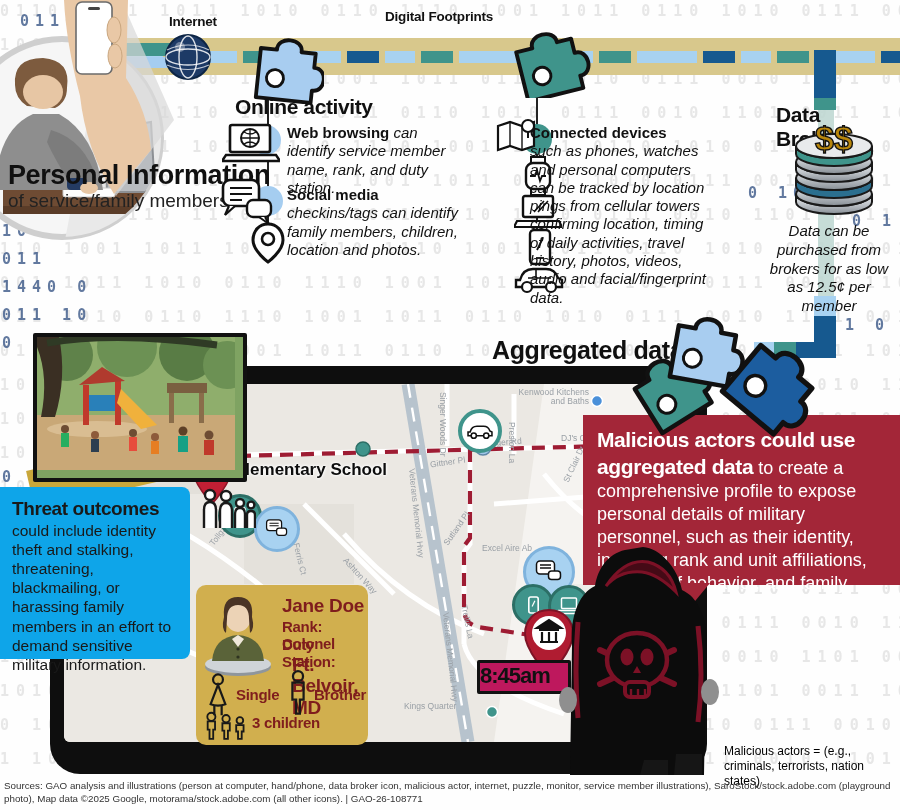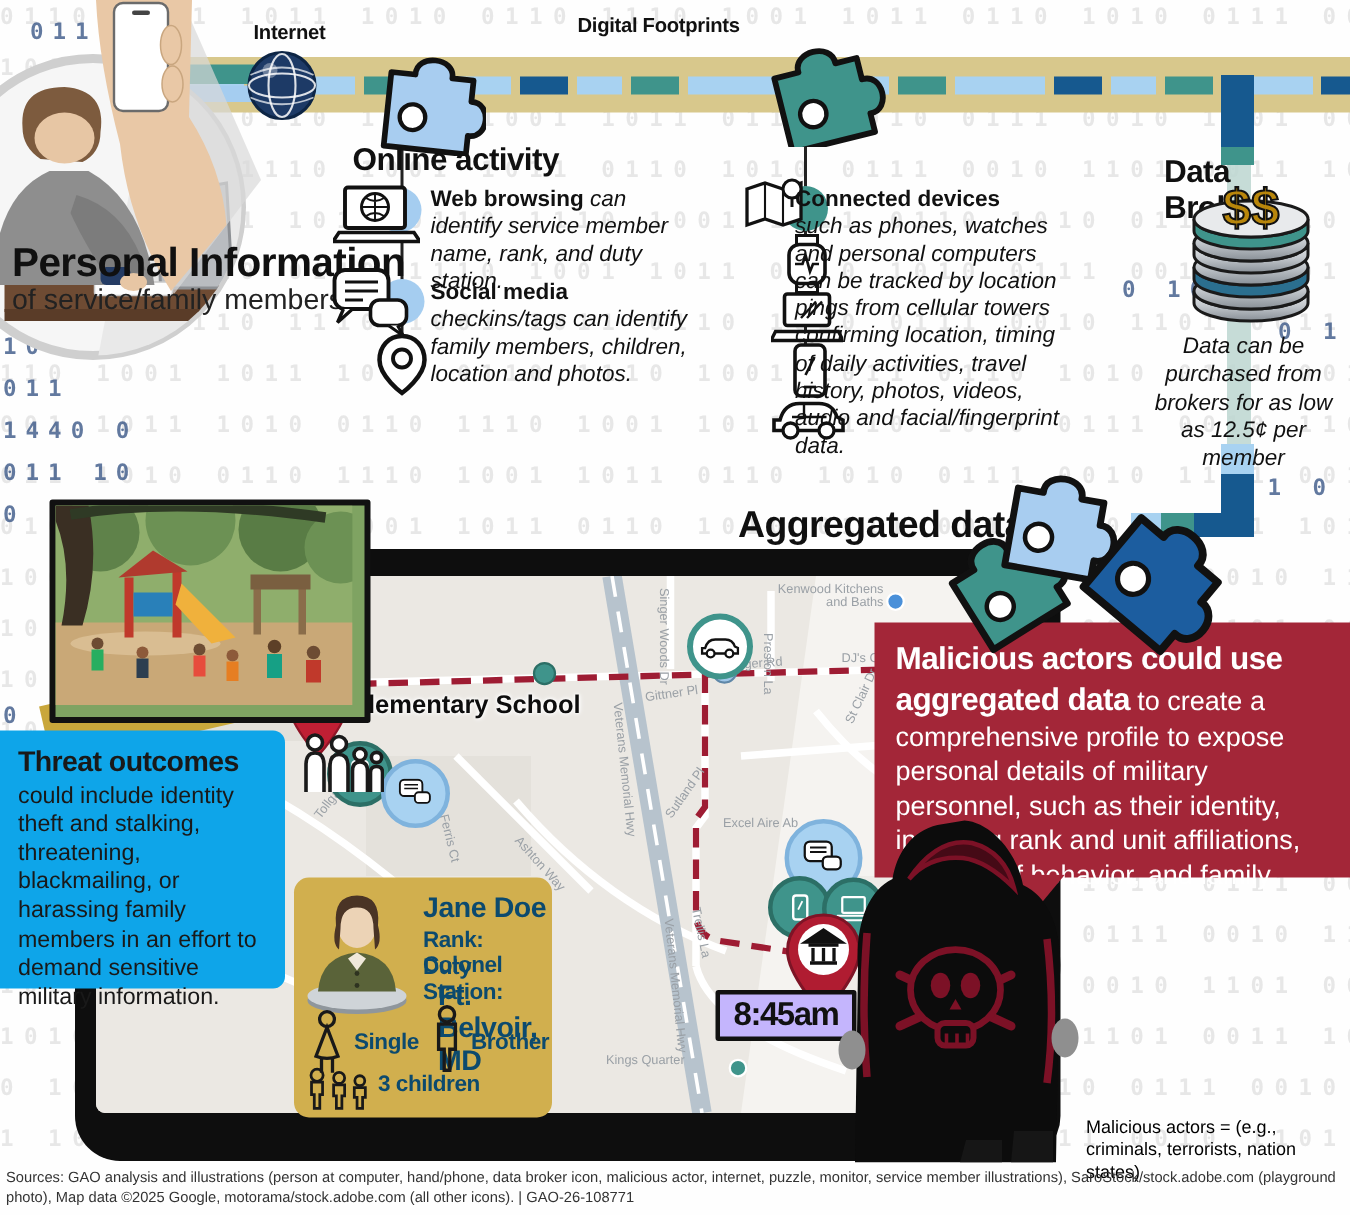--- a/index.html
+++ b/index.html
@@ -26,33 +26,33 @@
   .blue-dot-circle{position:absolute;border-radius:50%;background:#a5cdf0;z-index:1}
   .teal-circle{position:absolute;border-radius:50%;background:#3f948b;z-index:1}
   
   .monitor{left:50px;top:366px;width:657px;height:408px;background:#0e0e0e;border-radius:30px;z-index:1}
   .screen{left:64px;top:384px;width:629px;height:358px;background:#ebe8e3;overflow:hidden;
           border-radius:6px;z-index:1}
   .map-label{position:absolute;color:#9aa0a6;font-size:8.5px;line-height:1.1;white-space:pre-line;z-index:2}
   .marker{position:absolute;border-radius:50%;z-index:4;display:flex;align-items:center;justify-content:center}
   .school-label{position:absolute;font-size:17px;font-weight:bold;color:#0d0d0d;z-index:5;white-space:nowrap;
      text-shadow:0 0 2px #fff,0 0 3px #fff,0 0 4px #fff}
-  .time-box{position:absolute;background:#c4b5fd;border:3px solid #111;color:#111;font-weight:bold;
-     font-size:22px;letter-spacing:-1px;text-align:center;line-height:26px;z-index:6;border-radius:2px}
+  .time-box{position:absolute;background:#be185d;border:3px solid #111;color:#111;font-weight:bold;
+     font-size:22px;letter-spacing:-1px;line-height:26px;z-index:6;border-radius:2px}
   
   .threat{left:0;top:487px;width:190px;height:172px;background:#0ea5e9;border-radius:0 8px 8px 0;
      padding:10px 12px;box-sizing:border-box;font-size:15.5px;line-height:1.24;color:#191919;z-index:6}
   .threat b{font-size:19px;letter-spacing:-.4px}
   .redbox{left:583px;top:415px;width:317px;height:170px;background:#a32638;color:#fff;
      padding:12px 14px;box-sizing:border-box;font-size:18px;line-height:1.27;z-index:4}
   .redbox b{font-size:21px;letter-spacing:-.4px}
   .red-tail{left:636px;top:583px;width:74px;height:52px;background:#a32638;z-index:4;
      clip-path:polygon(0 0,100% 0,42% 100%)}
   .card{left:196px;top:585px;width:172px;height:160px;background:#d1af4e;border-radius:10px;z-index:3}
-  .card-text{position:absolute;color:#0c4a6e;font-weight:bold;letter-spacing:-.3px;line-height:1.12}
+  .card-text{position:absolute;color:#7f1d1d;font-weight:bold;letter-spacing:-.3px;line-height:1.12}
   .note{font-size:12px;color:#000000;line-height:1.25;z-index:2}
   .sources{left:4px;top:780px;width:892px;font-size:9.8px;color:#333;line-height:1.3;z-index:2}
   .photo{left:33px;top:333px;width:206px;height:141px;border:4px solid #111;background:#7fa362;z-index:5;border-radius:2px}
   .mustard-deco{left:28px;top:448px;width:200px;height:40px;background:#c9a73b;transform:rotate(-13deg);z-index:2}
   .db-note{font-style:italic;font-size:15px;text-align:center;line-height:1.25;color:#111;z-index:2}
   svg{display:block}
 </style>
 </head>
 <body>
 

